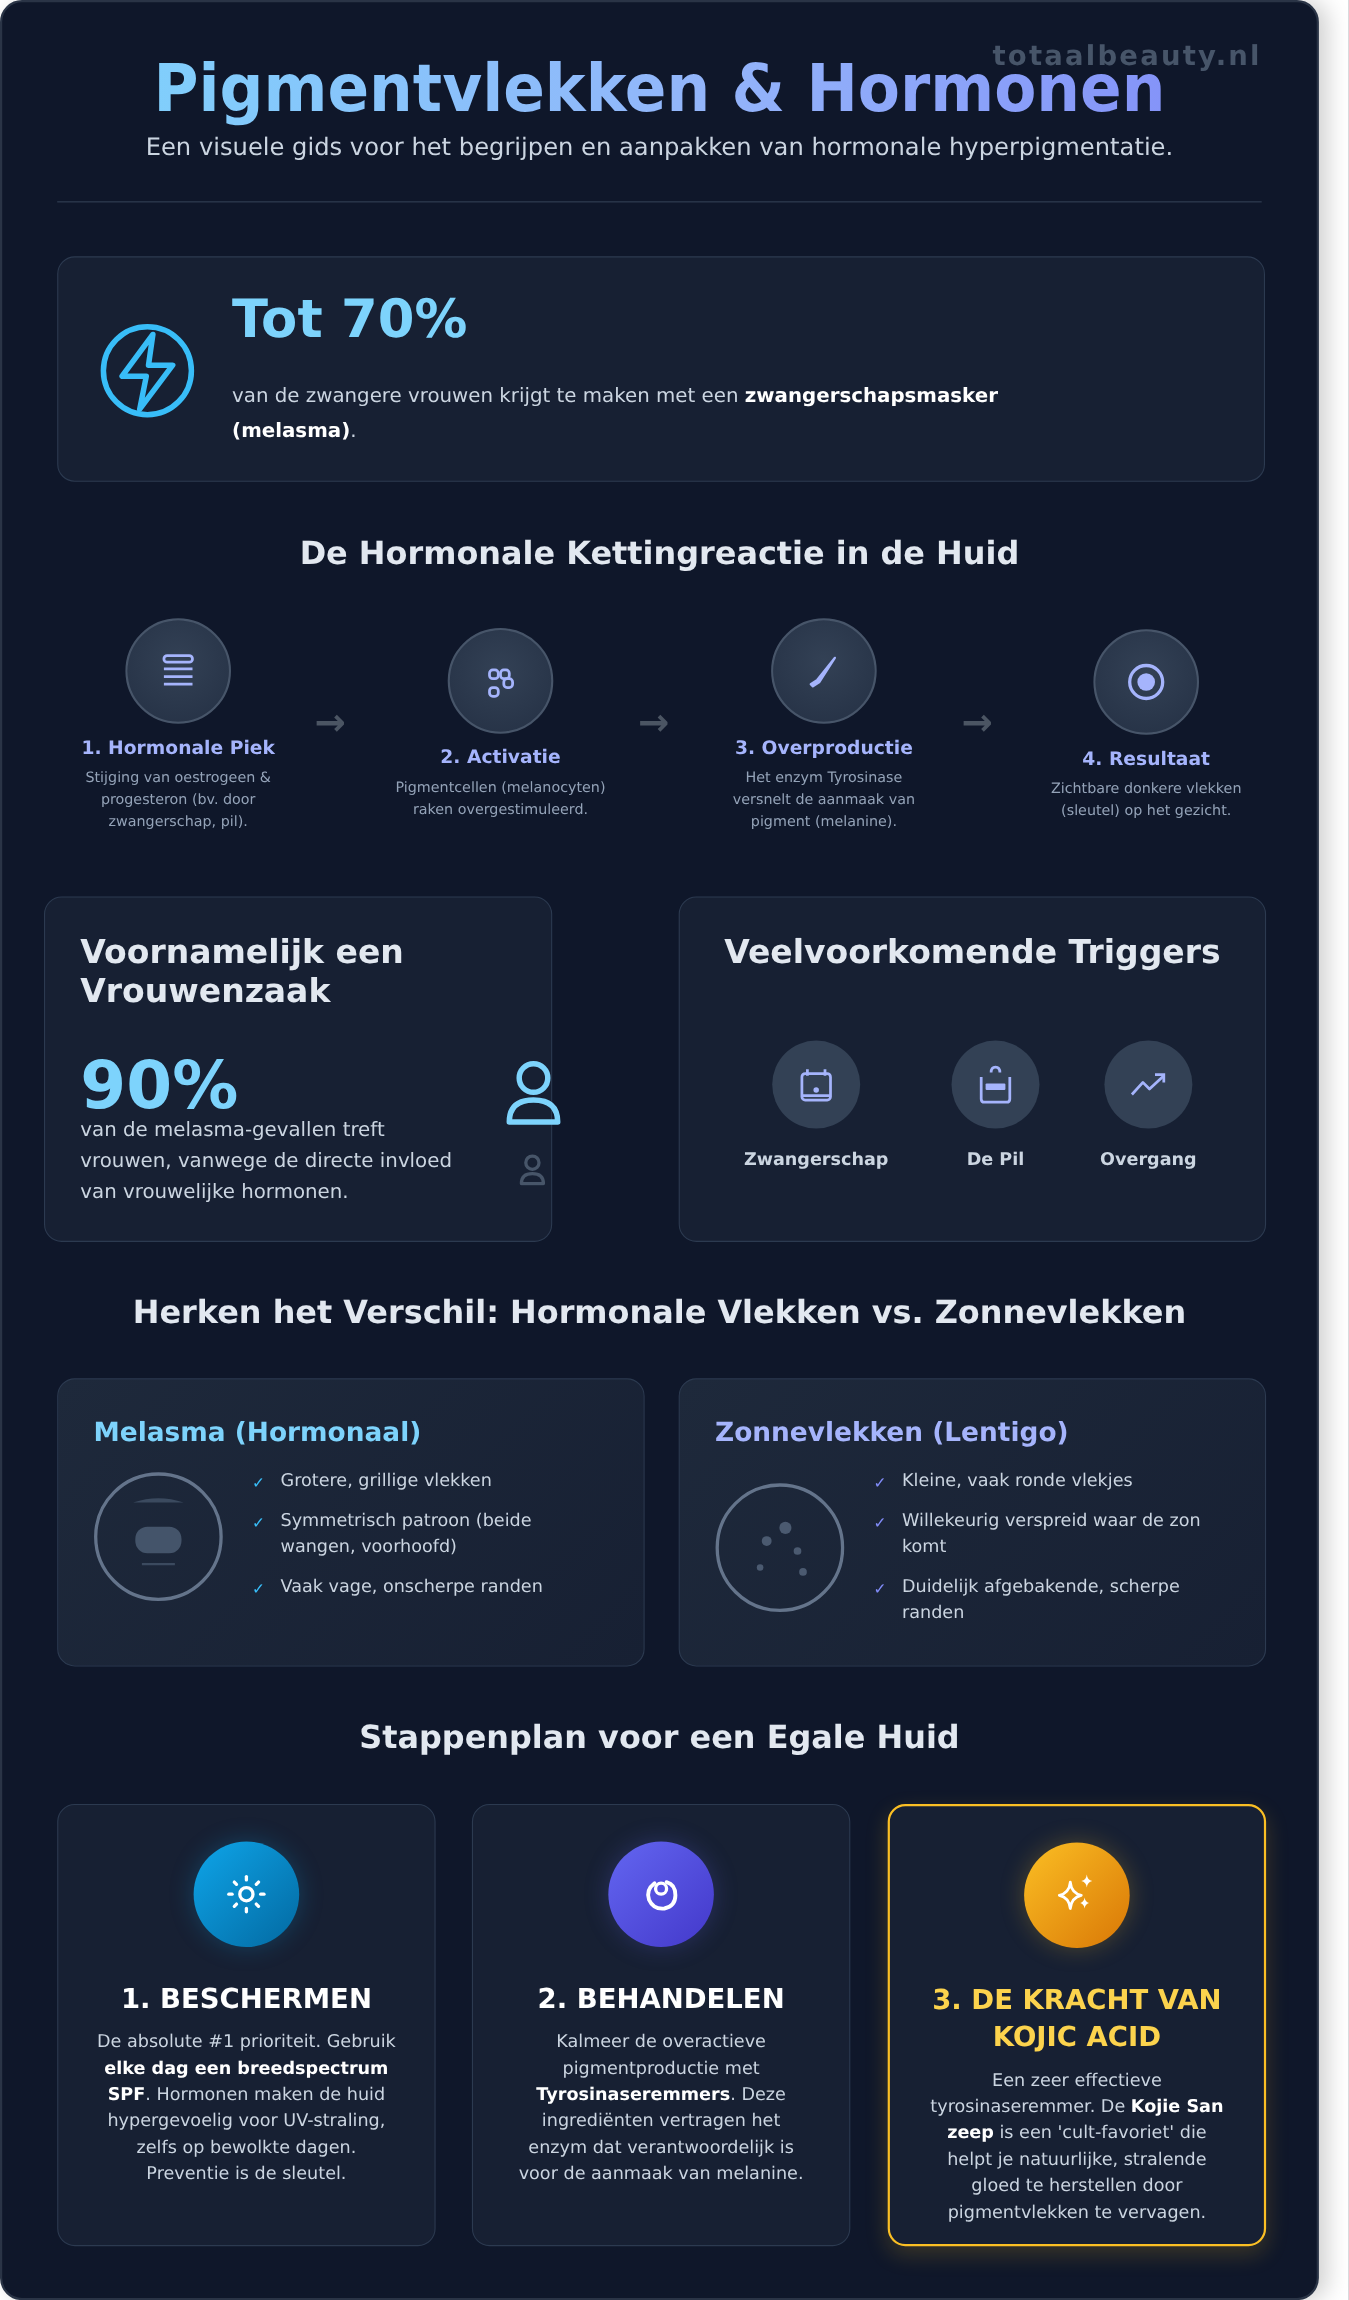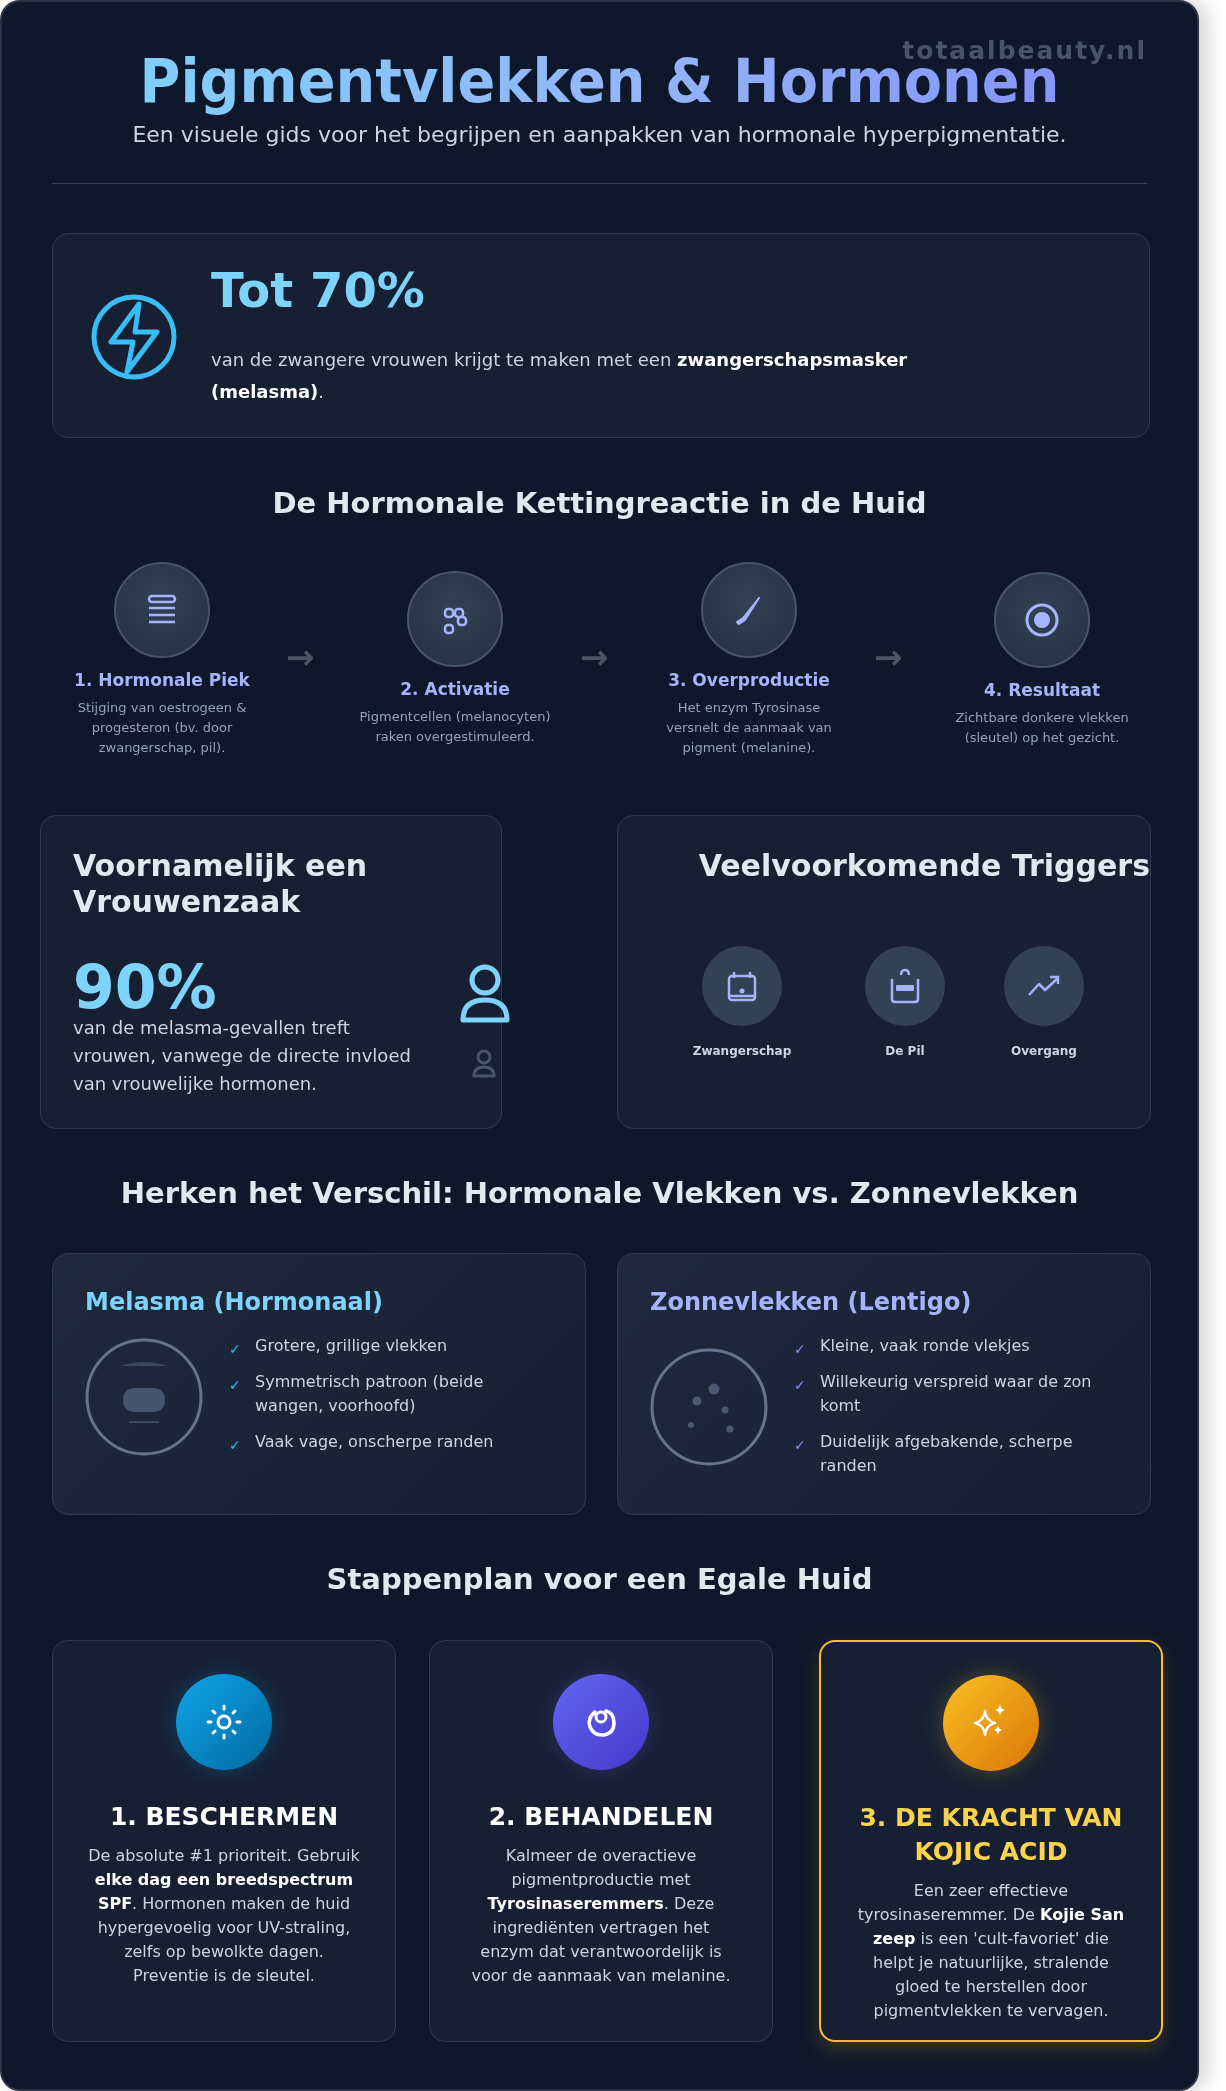--- a/index.html
+++ b/index.html
@@ -53,38 +53,38 @@
   .chain-arrow { position: absolute; font-size: 34px; color: #4b5563; font-weight: bold; }
 
   .women { left: 38px; top: 813px; width: 462px; height: 314px; }
   .women-title { position: absolute; left: 32px; top: 32px; font-size: 30px; font-weight: bold; color: #e2e8f0; line-height: 36px; }
   .women-big { position: absolute; left: 32px; top: 136px; font-size: 60px; font-weight: bold; color: #7dd3fc; }
   .women-desc { position: absolute; left: 32px; top: 198px; width: 340px; font-size: 18px; color: #cbd5e1; line-height: 28px; }
   .person-big { position: absolute; left: 418px; top: 146px; }
   .person-small { position: absolute; left: 430px; top: 232px; }
 
   .triggers { left: 615px; top: 813px; width: 534px; height: 314px; }
-  .triggers-title { position: absolute; left: 0; width: 100%; top: 32px; text-align: right; font-size: 30px; font-weight: bold; color: #e2e8f0; }
+  .triggers-title { position: absolute; left: 0; width: 100%; top: 32px; text-align: center; font-size: 30px; font-weight: bold; color: #e2e8f0; }
   .trigger { position: absolute; top: 130px; width: 150px; text-align: center; }
   .trigger-circle { width: 80px; height: 80px; border-radius: 50%; background: #334155; margin: 0 auto; display: flex; align-items: center; justify-content: center; }
-  .trigger-label { margin-top: 18px; font-size: 12px; font-weight: bold; color: #cbd5e1; }
+  .trigger-label { margin-top: 18px; font-size: 16px; font-weight: bold; color: #cbd5e1; }
 
   .compare { top: 1251px; width: 534px; height: 262px; background: linear-gradient(135deg, #1e293b, #172033); }
   .compare-title { position: absolute; left: 32px; top: 34px; font-size: 24px; font-weight: bold; }
   .compare-visual { position: absolute; left: 32px; top: 84px; width: 118px; height: 118px; }
   .compare-list { position: absolute; left: 176px; top: 80px; width: 320px; list-style: none; }
   .compare-list li { position: relative; padding-left: 26px; font-size: 16px; color: #cbd5e1; line-height: 24px; margin-bottom: 12px; }
   .check { position: absolute; left: 0; top: 3px; font-size: 14px; }
 
   .step { top: 1638px; width: 344px; height: 402px; text-align: center; }
   .step-circle { width: 96px; height: 96px; border-radius: 50%; margin: 33px auto 0; display: flex; align-items: center; justify-content: center; }
   .step-title { margin-top: 30px; font-size: 25px; font-weight: bold; color: #ffffff; line-height: 34px; padding: 0 20px; }
   .step-text { margin-top: 10px; font-size: 16px; color: #cbd5e1; line-height: 24px; padding: 0 34px; }
   .step-text b { color: #ffffff; }
-  .step.highlight { border: 2px solid #fbbf24; box-shadow: 0 8px 20px rgba(251,191,36,0.18); margin-left: 12px; }
+  .step.highlight { border: 2px solid #fbbf24; box-shadow: 0 8px 20px rgba(251,191,36,0.18); }
   .step.highlight .step-title { color: #fcd34d; }
 </style>
 </head>
 <body>
 
 <div class="page">
 
   <div class="brand">totaalbeauty.nl</div>
   <h1 class="title">Pigmentvlekken &amp; Hormonen</h1>
   <div class="subtitle">Een visuele gids voor het begrijpen en aanpakken van hormonale hyperpigmentatie.</div>

